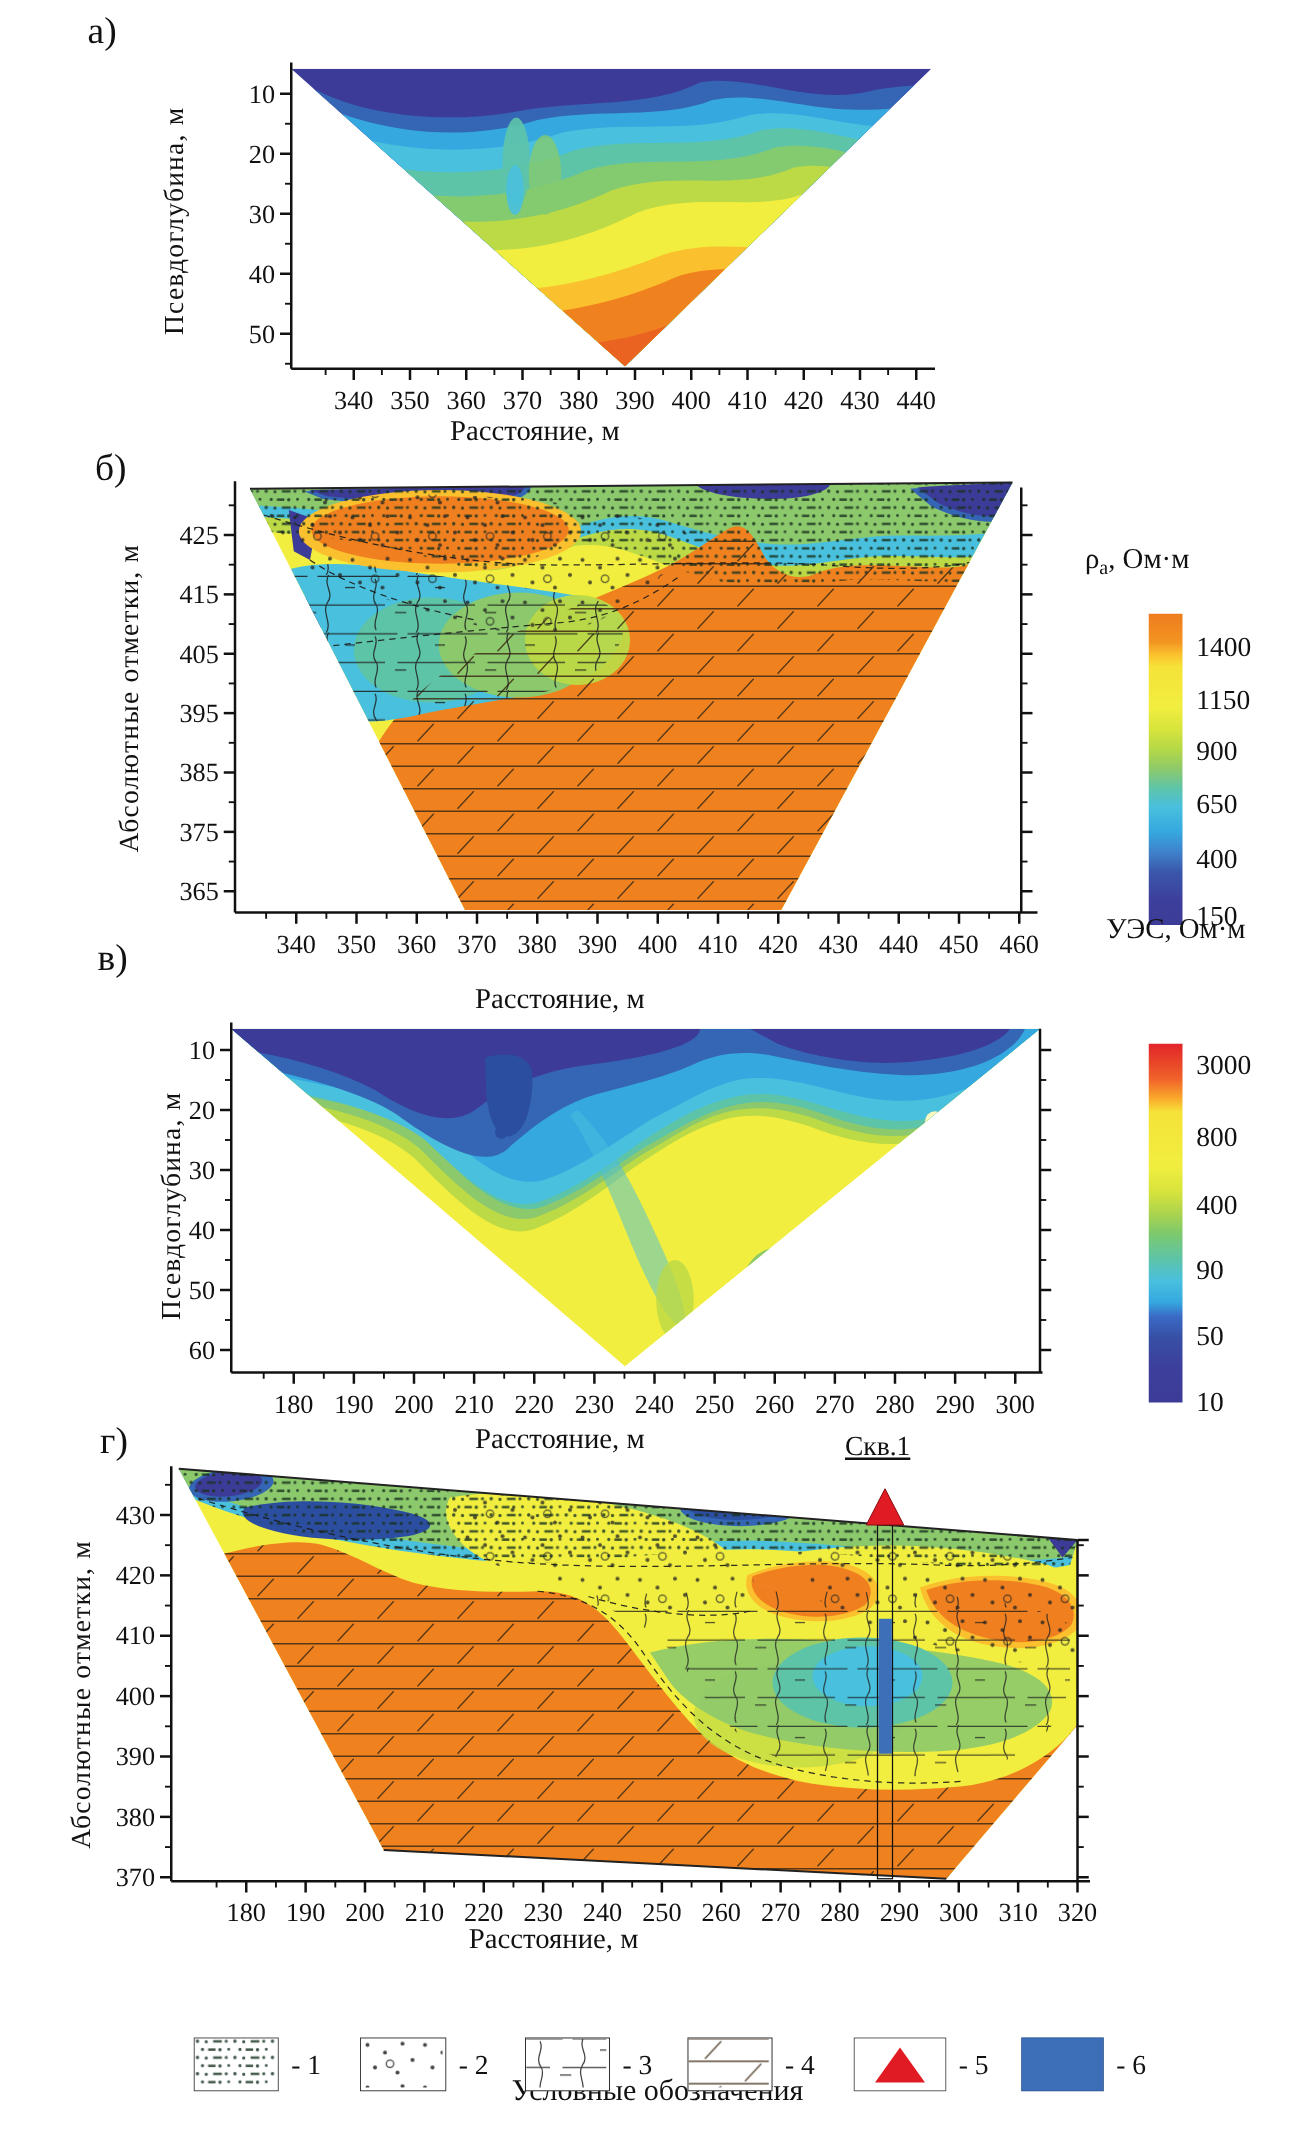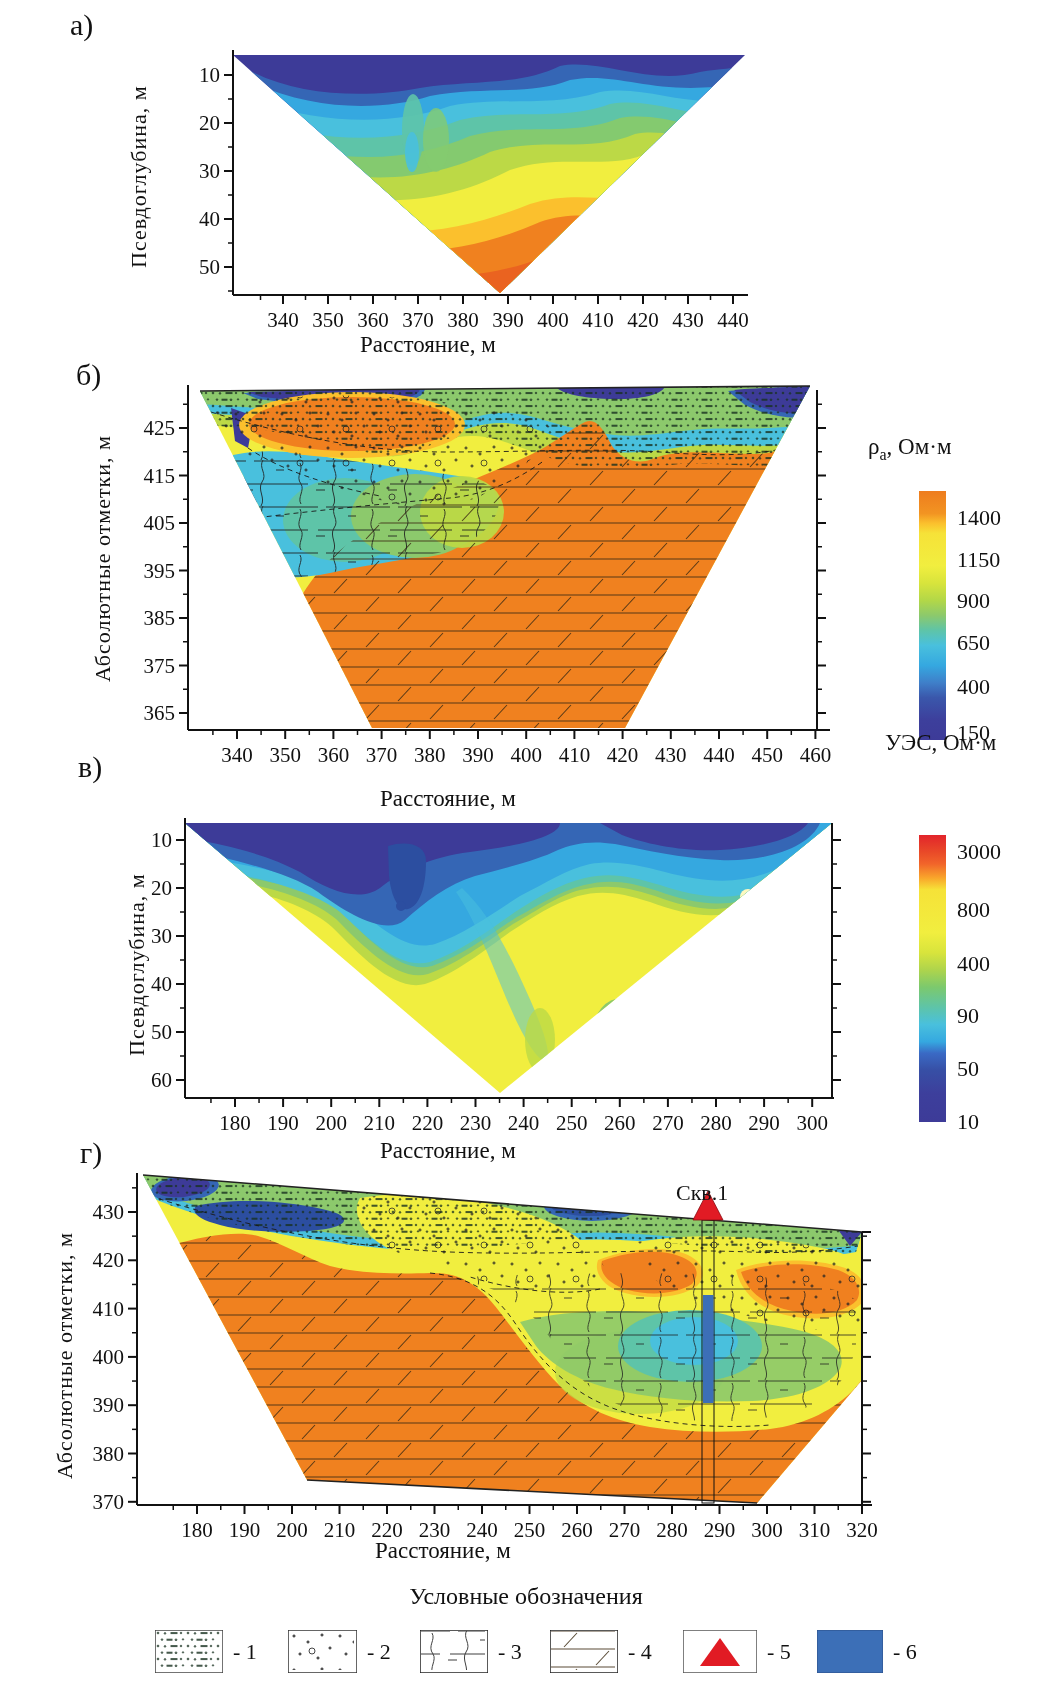--- a/index.html
+++ b/index.html
@@ -5,21 +5,21 @@
   html,body{margin:0;padding:0;background:#fff;}
   #page{position:relative;width:1052px;height:1707px;background:#fff;overflow:hidden;
         font-family:"Liberation Serif", serif;color:#111;}
   .panel-label{position:absolute;font-size:30px;color:#111;}
   .ytitle{position:absolute;writing-mode:vertical-rl;transform:rotate(180deg);
           font-size:22px;text-align:center;color:#111;letter-spacing:1px;}
   .xtitle{position:absolute;width:260px;text-align:left;font-size:23px;color:#111;}
   .cbtitle{position:absolute;font-size:23px;color:#111;white-space:nowrap;}
   .cbtitle sub{font-size:16px;}
   .well-label{position:absolute;font-size:22px;color:#111;}
-  #legend-title{position:absolute;left:0;top:1583px;width:1052px;text-align:center;
+  #legend-title{position:absolute;left:0;top:1660px;width:1052px;text-align:center;
                 font-size:24px;color:#111;}
   .leg-item{position:absolute;display:flex;align-items:center;}
   .leg-item .leg-label{font-size:22px;margin-left:10px;color:#111;white-space:nowrap;}
   svg{position:absolute;left:0;top:0;}
   text{font-family:"Liberation Serif", serif;}
 </style>
 </head>
 <body>
 <div id="page">
 
@@ -569,21 +569,21 @@
 <div class="ytitle" style="left:52px;top:1215px;height:280px;">Абсолютные отметки, м</div>
 
 <div class="xtitle" style="left:360px;top:332px;">Расстояние, м</div>
 <div class="xtitle" style="left:380px;top:786px;">Расстояние, м</div>
 <div class="xtitle" style="left:380px;top:1138px;">Расстояние, м</div>
 <div class="xtitle" style="left:375px;top:1538px;">Расстояние, м</div>
 
 <div class="cbtitle" style="left:868px;top:434px;"><span>ρ</span><sub>а</sub><span>, Ом·м</span></div>
 <div class="cbtitle" style="left:885px;top:730px;">УЭС, Ом·м</div>
 
-<div class="well-label" style="left:676px;top:1180px;">Скв.1</div>
+<div class="well-label" style="left:676px;top:1144px;text-decoration:underline;">Скв.1</div>
 
 <div id="legend-title">Условные обозначения</div>
 <div id="legend-row">
       <div class="leg-item" style="left: 155px; top: 1630px;">
         <svg width="68" height="43" style="position: static;">
           <rect x="0" y="0" width="100%" height="100%" fill="#fff" stroke="#444" stroke-width="1.5"></rect>
           <rect x="1" y="1" width="64" height="39" fill="url(#p-loam)"></rect>
         </svg>
         <span class="leg-label">- 1</span>
       </div>

